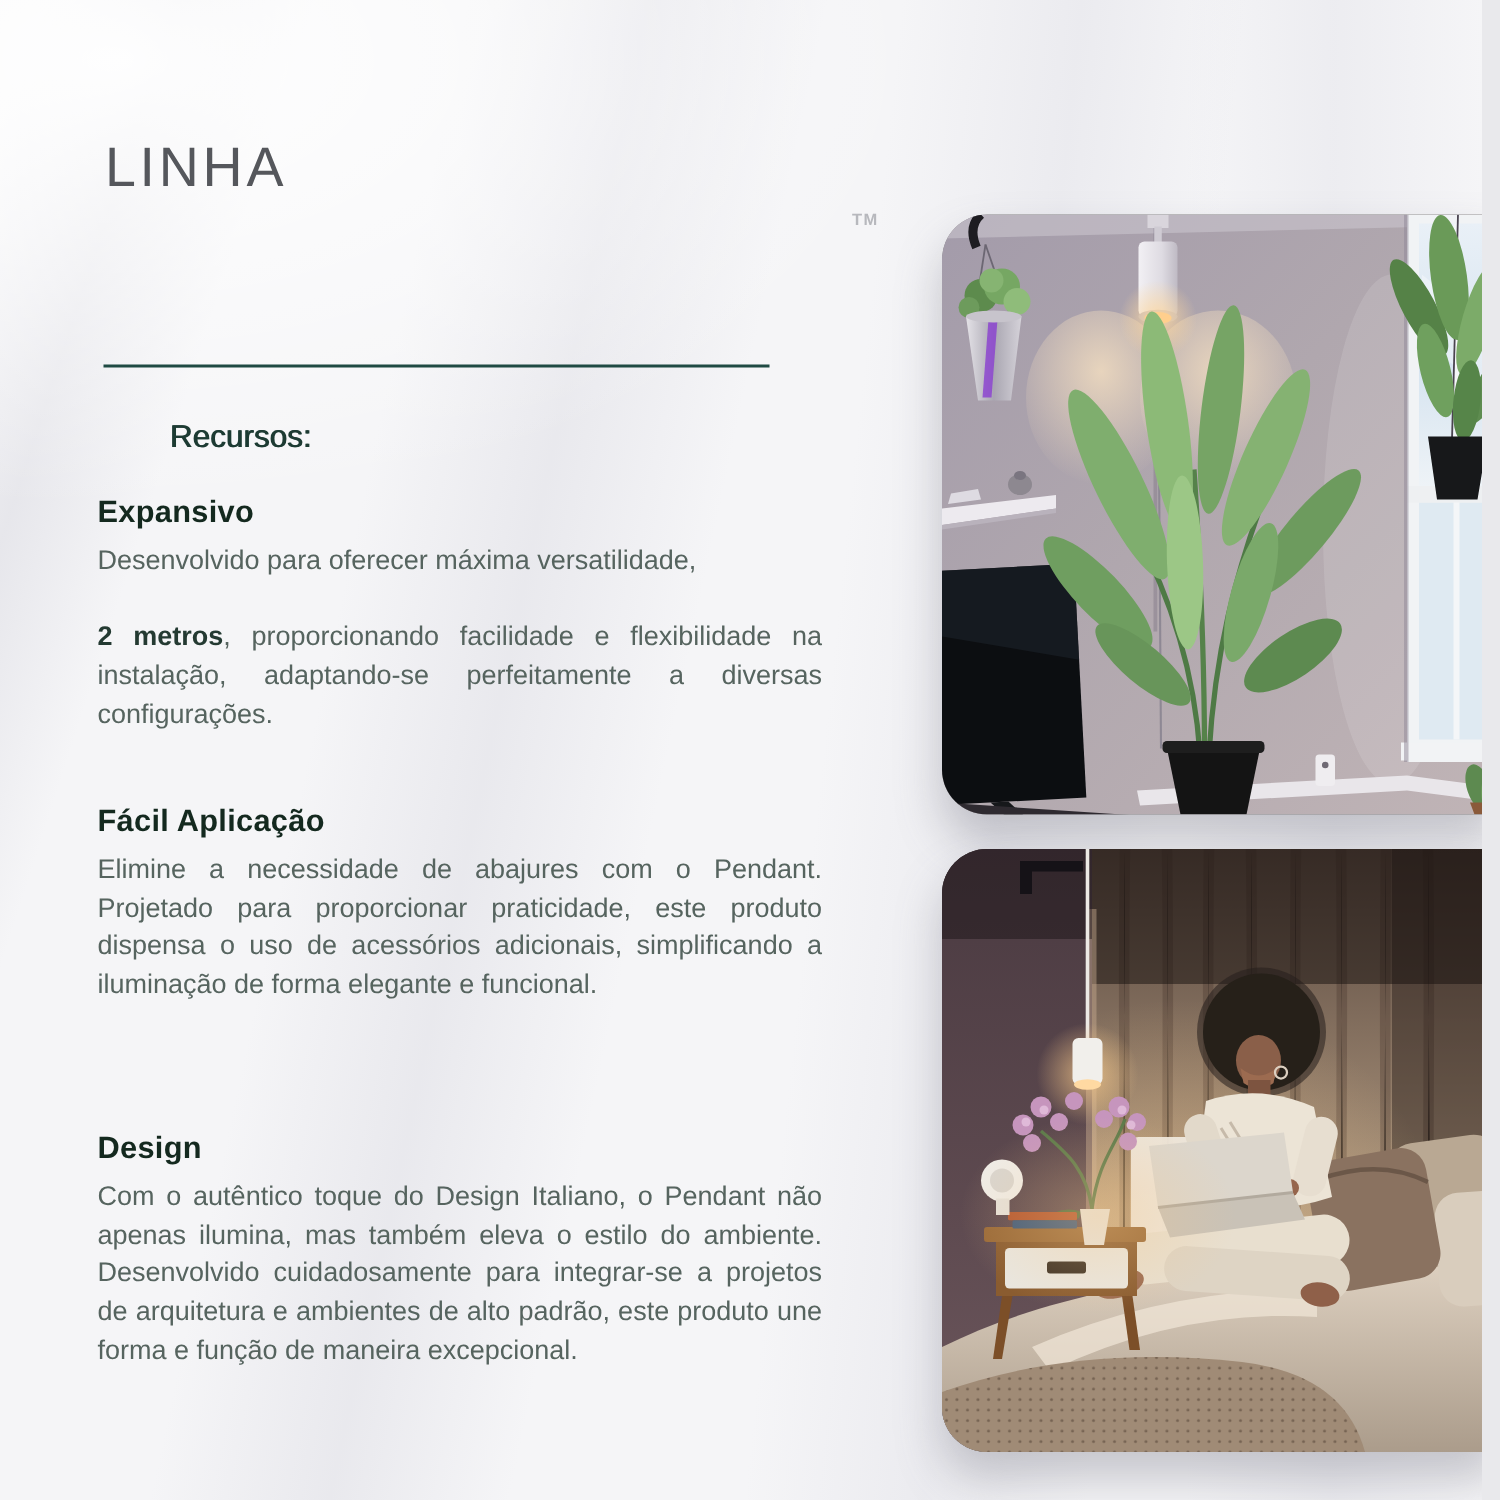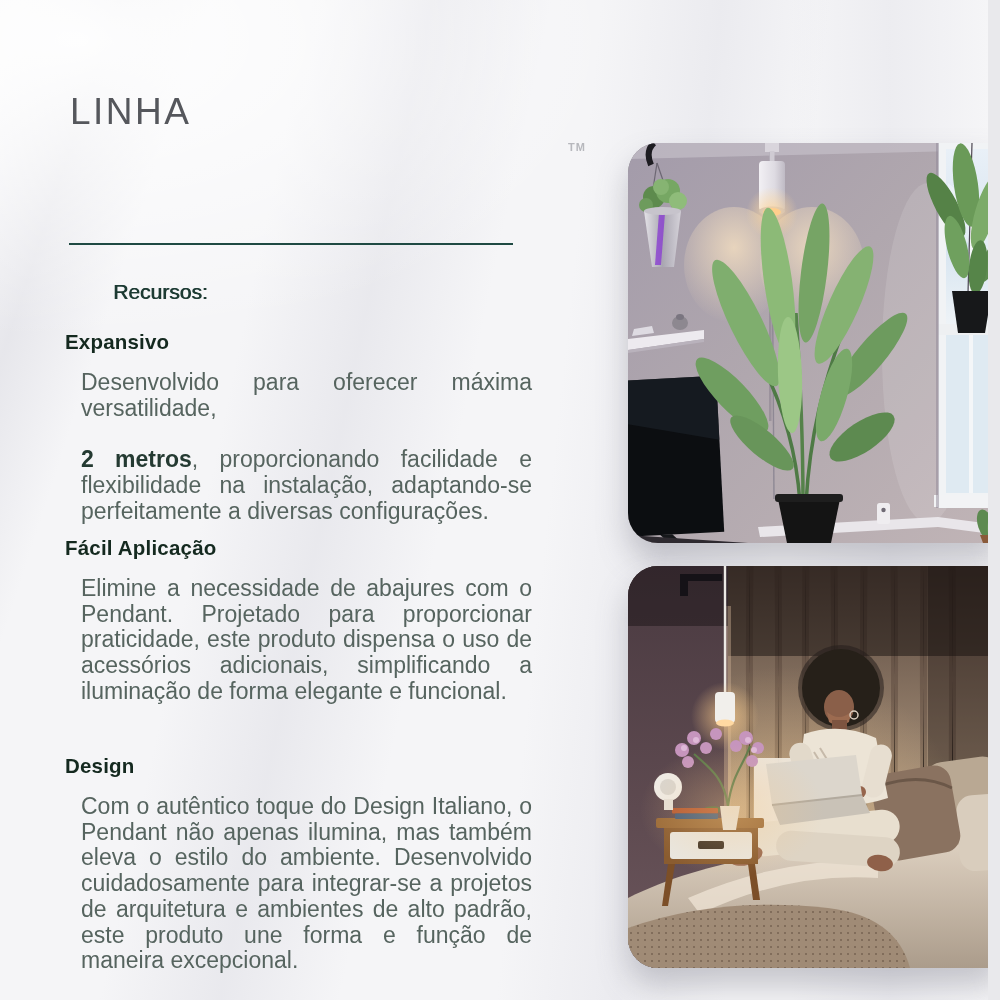--- a/index.html
+++ b/index.html
@@ -40,21 +40,21 @@
     font-size:21px;line-height:38px;color:#1d3b33;font-weight:400;
     text-shadow:.7px 0 0 #1d3b33;
     margin-left:44px;
   }
   .section{position:absolute;left:65px;width:483px;}
   .sec-h{
     margin:0 0 7px 0;font-size:20.5px;line-height:24px;font-weight:700;
     color:#14291f;letter-spacing:.2px;
   }
   .sec-p{
-    margin:16px;font-size:23px;line-height:25.7px;color:#56645f;
+    margin:0;font-size:18px;line-height:25.7px;color:#56645f;
     text-align:justify;text-justify:inter-word;
   }
   .sec-p strong{color:#243a32;}
   .photo{
     position:absolute;left:628px;width:372px;overflow:hidden;
     border-radius:30px 0 0 30px;
     box-shadow:0 18px 30px rgba(110,108,122,.35);
     background:#888;
   }
   .photo.p-top{top:143px;height:400px;}

